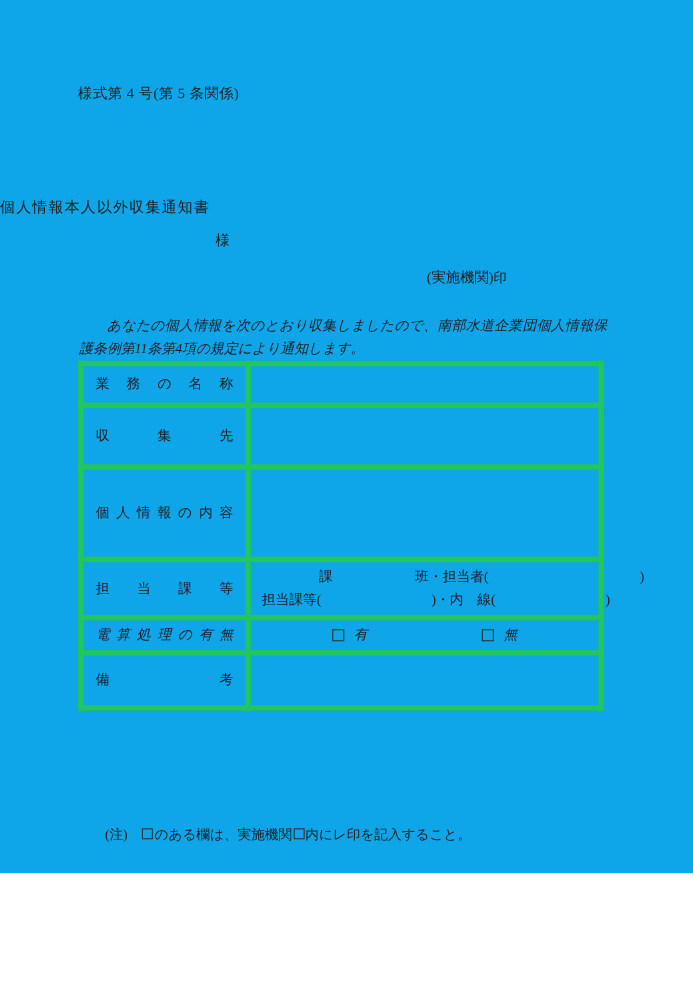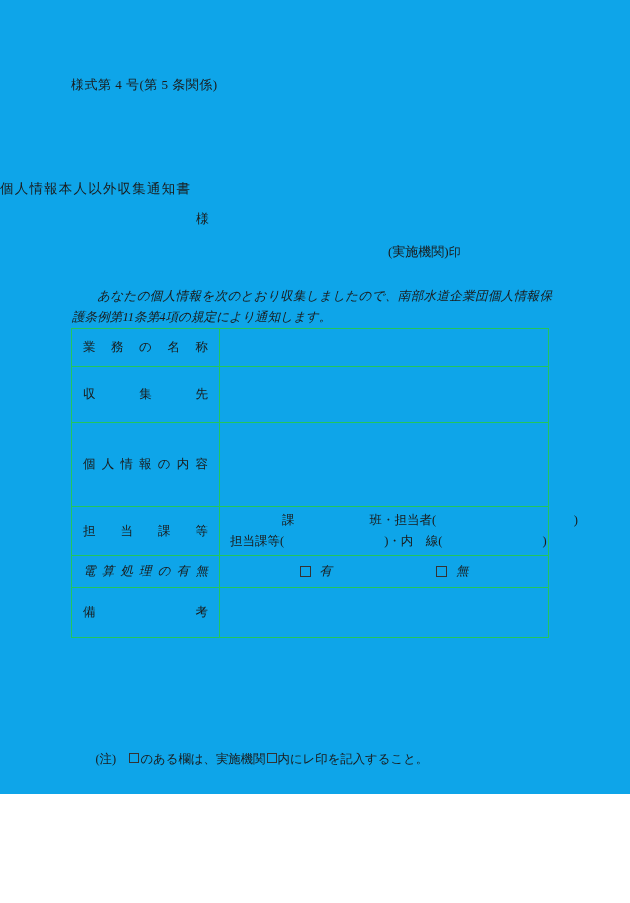--- a/index.html
+++ b/index.html
@@ -82,21 +82,21 @@
   
   .form-table {
     position: absolute;
     left: 71px;
     top: 328px;
     width: 478px;
     border-collapse: collapse;
     table-layout: fixed;
   }
   .form-table td {
-    border: 1px solid #22c55e;
+    border: 5px solid #22c55e;
     font-size: 12.5px;
     vertical-align: middle;
     padding: 0;
   }
   .form-table td.label {
     width: 125px;
     text-align: justify;
     text-align-last: justify;
     padding: 0 11px;
     white-space: nowrap;

